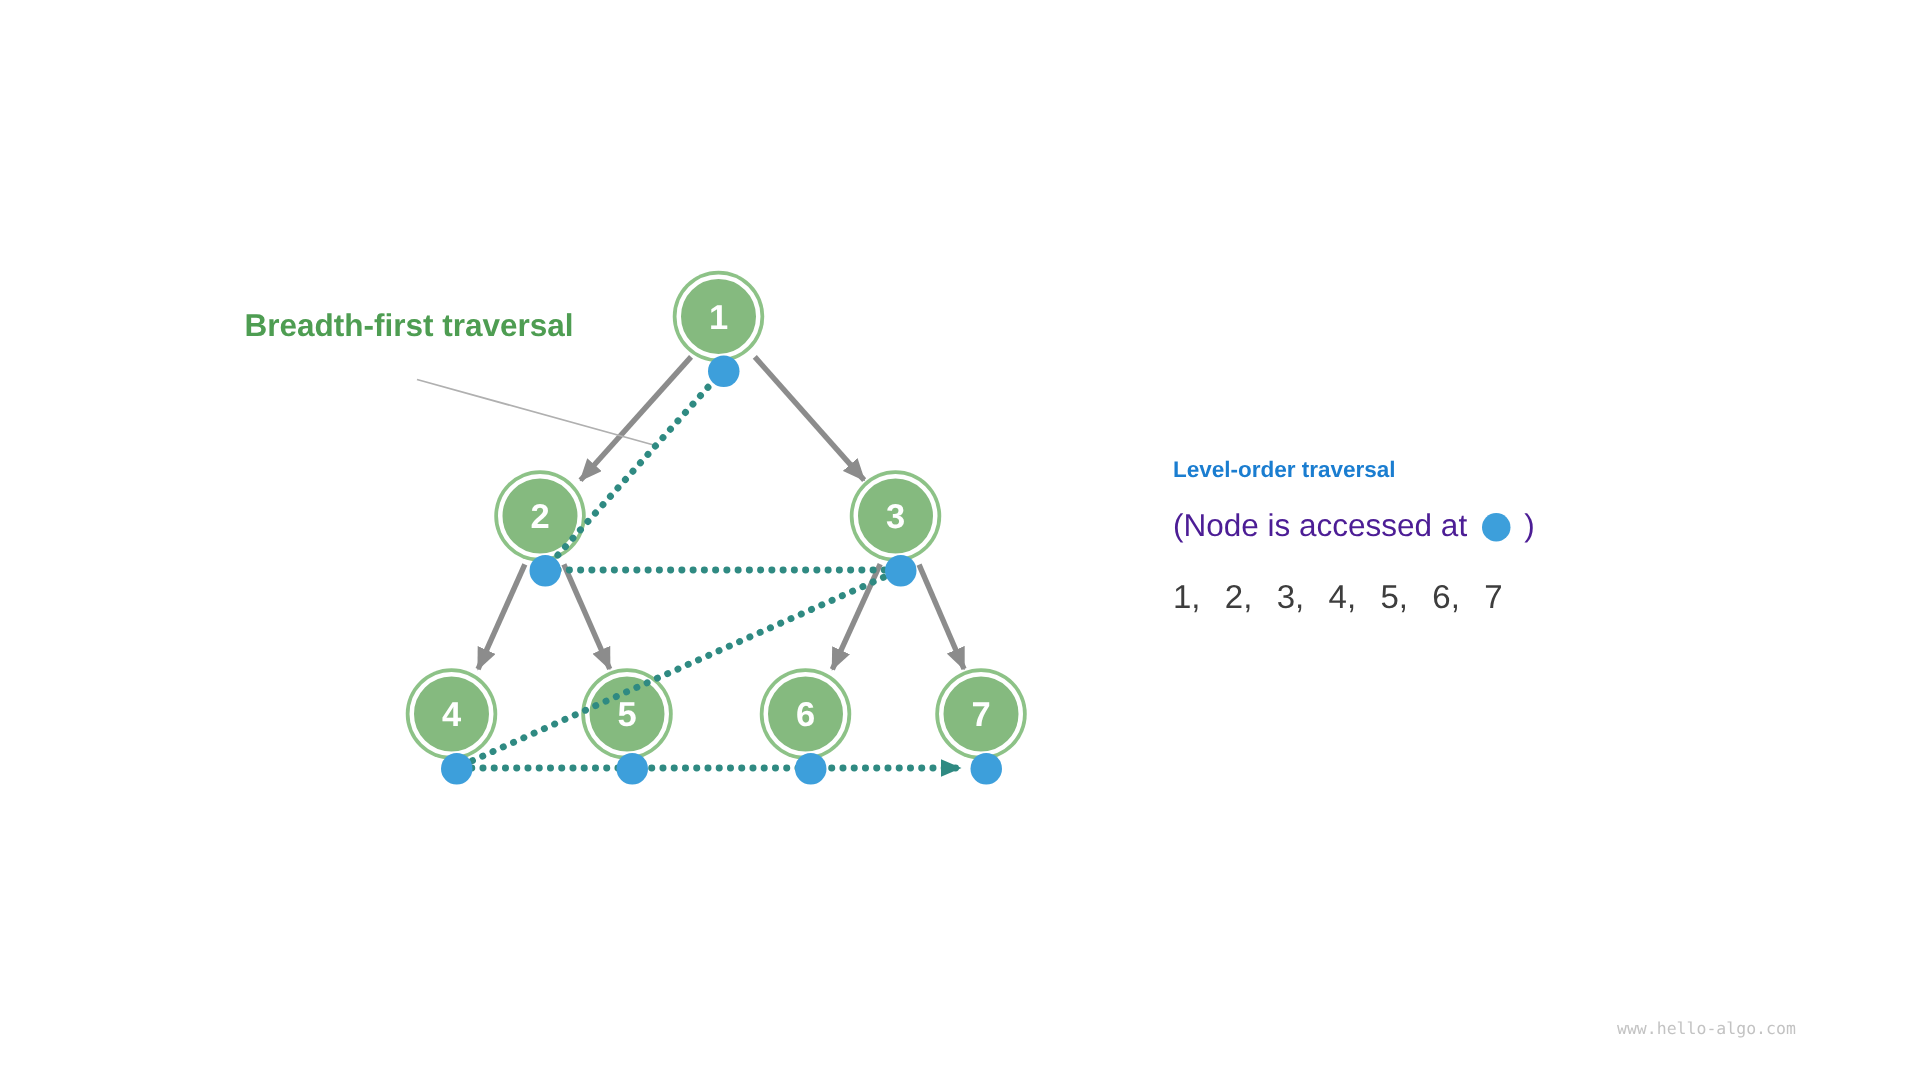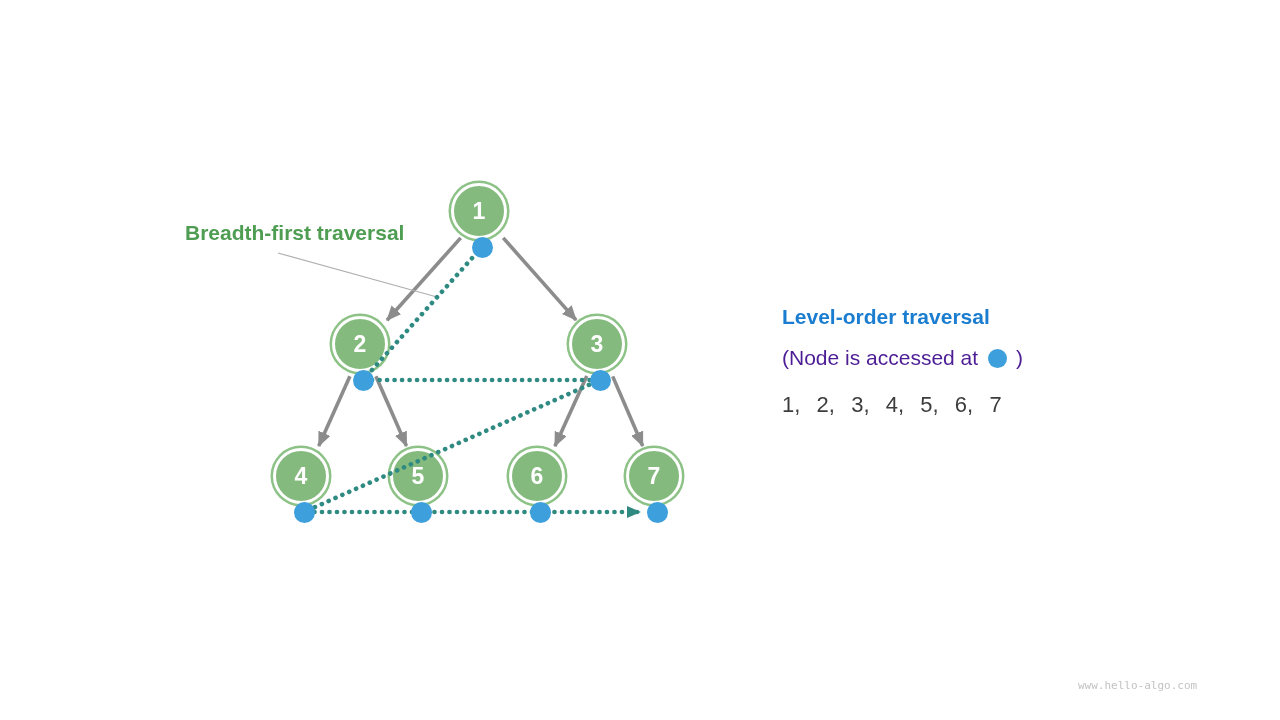--- a/index.html
+++ b/index.html
@@ -32,37 +32,36 @@
   .access-dot {
     position: absolute;
     width: 21px; height: 21px;
     border-radius: 50%;
     background: #3d9fdb;
     z-index: 4;
   }
 
   .breadth-label {
     position: absolute;
-    left: 163px; top: 221px;
+    left: 163px; top: 206px;
     font-size: 21px;
     font-weight: bold;
     color: #4e9d52;
     z-index: 5;
     white-space: nowrap;
-    margin-left: 22px;
   }
 
   .legend-panel {
     position: absolute;
     left: 782px; top: 305px;
     z-index: 5;
     white-space: nowrap;
   }
   .legend-title {
-    font-size: 21px;
+    font-size: 15px;
     font-weight: bold;
     color: #1a7dd0;
   }
   .legend-note {
     margin-top: 17px;
     font-size: 21px;
     color: #4c1d95;
     display: flex; align-items: center;
   }
   .legend-note .inline-dot {

